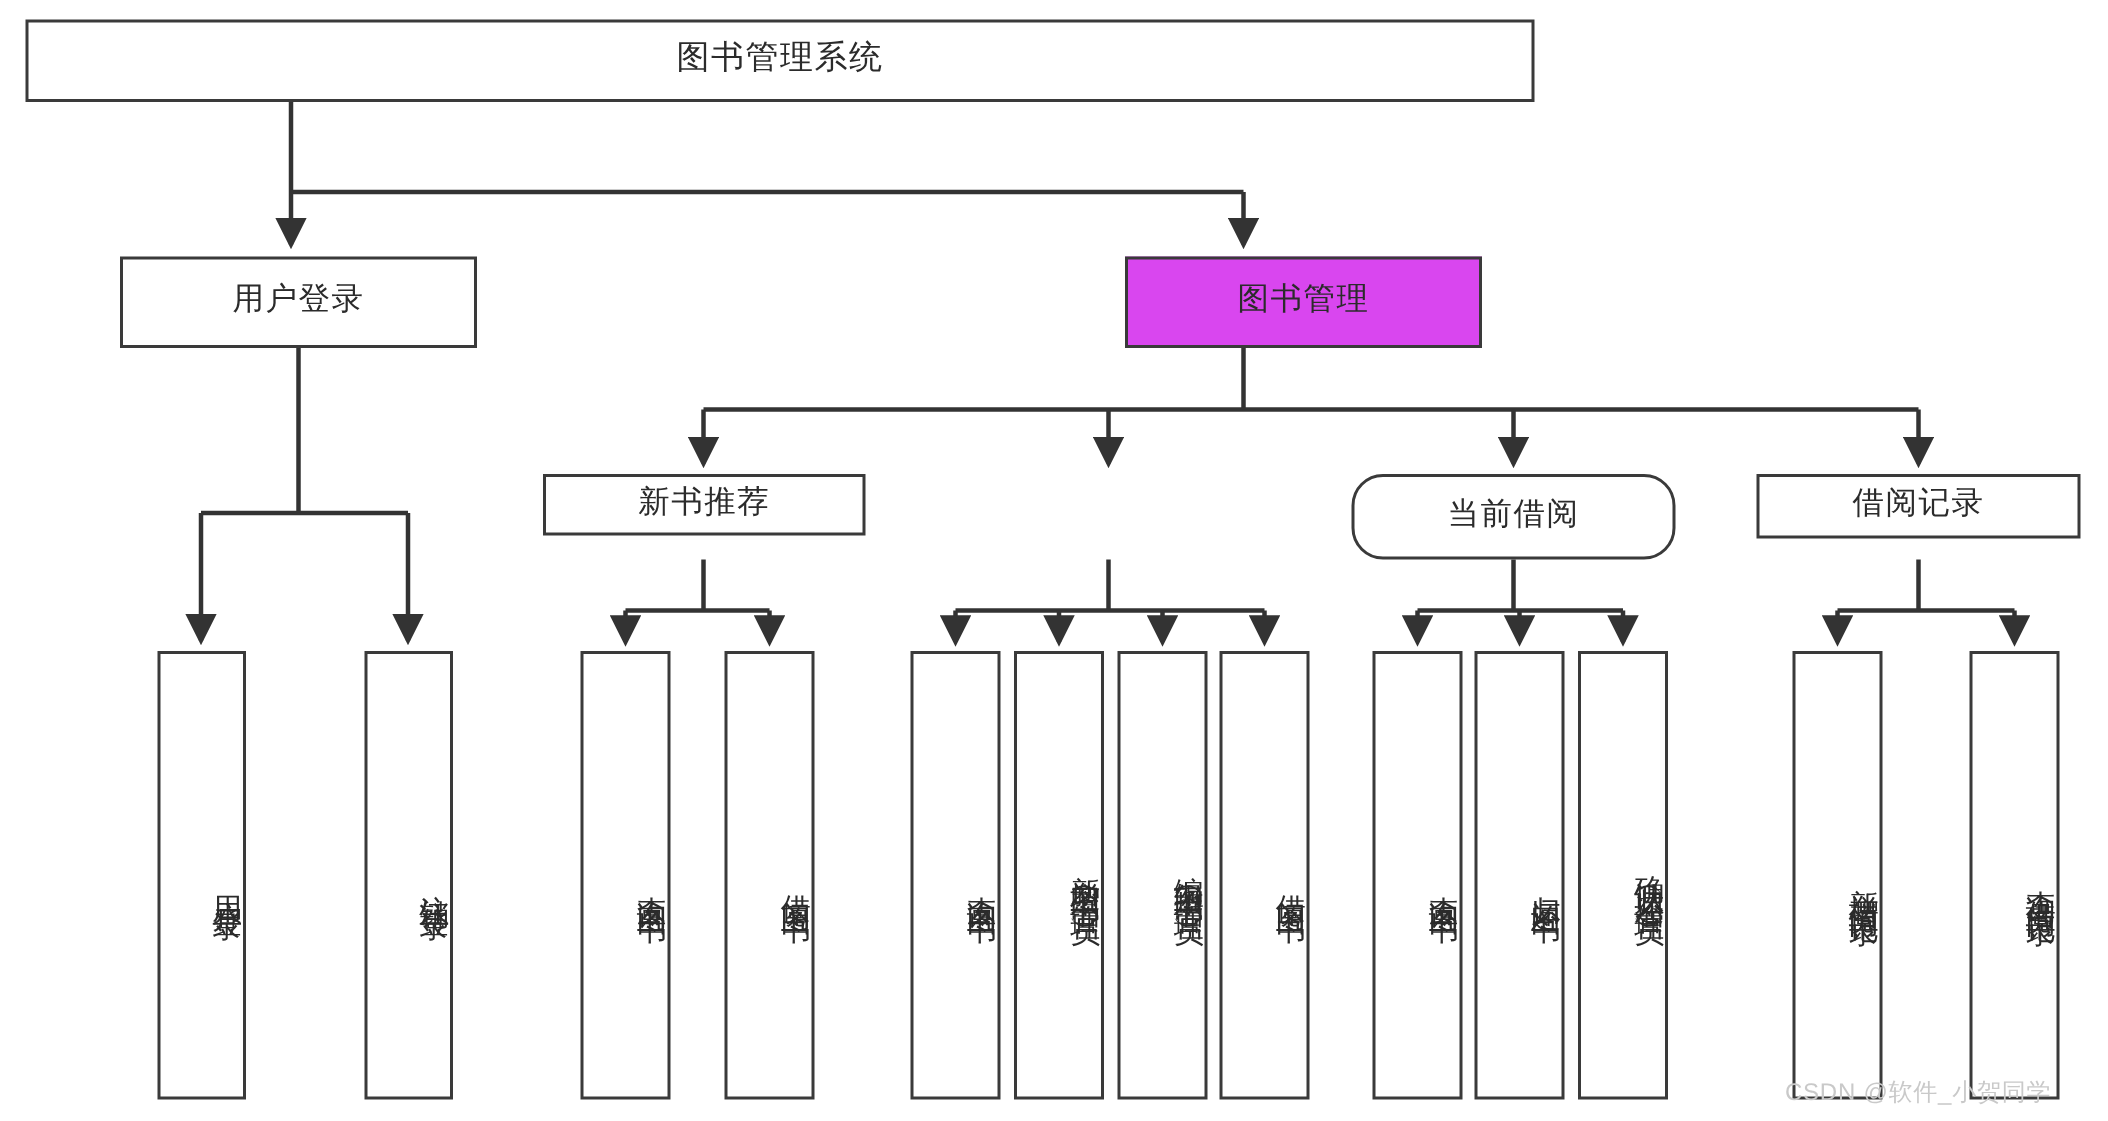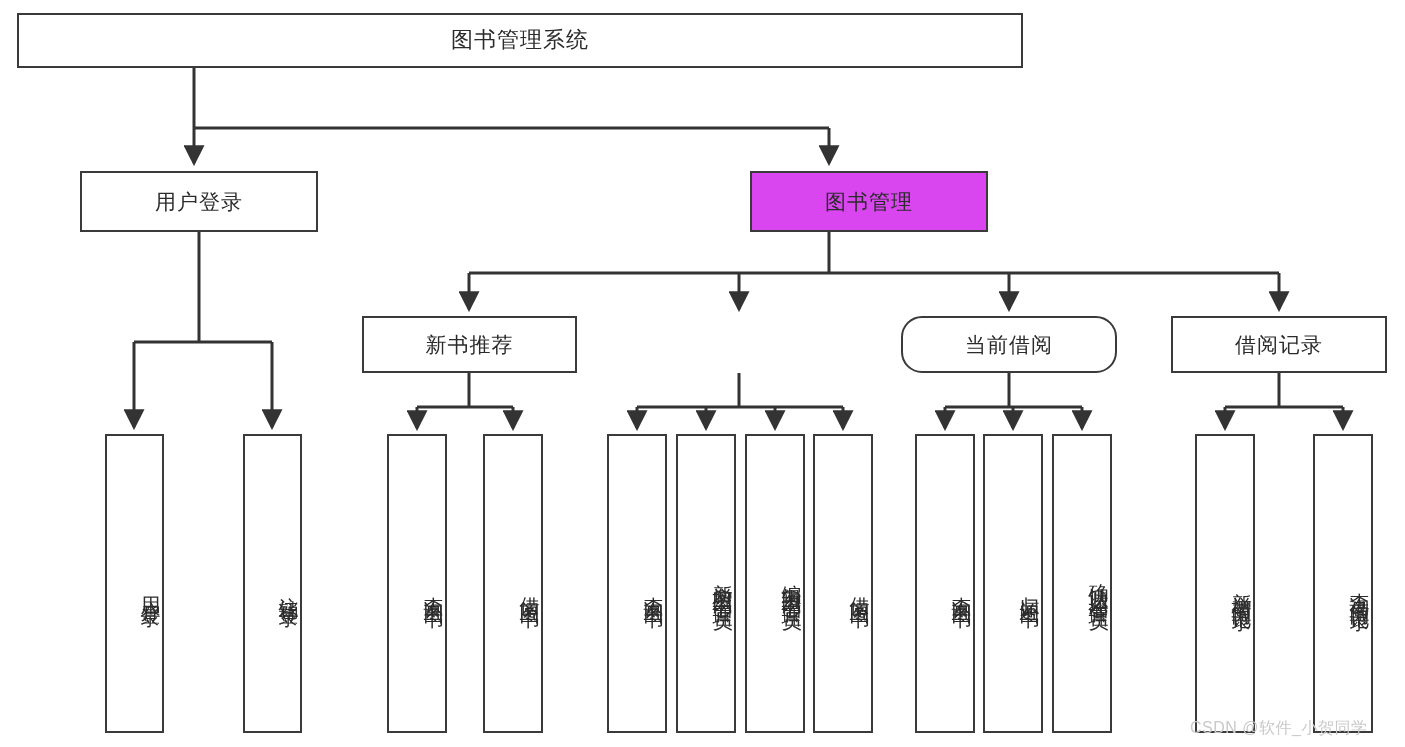--- a/index.html
+++ b/index.html
@@ -12,20 +12,21 @@
     border:2px solid #3a3a3a;
     box-sizing:border-box;
     display:flex;
     align-items:center;
     justify-content:center;
     color:#2b2b2b;
   }
   .node.horizontal{
     font-size:21px;
     letter-spacing:1px;
+    font-family:Liberation Mono, monospace;
   }
   .node.root{font-size:22px;}
   .node.vertical{
     writing-mode:vertical-rl;
     text-orientation:upright;
     font-size:20px;
     letter-spacing:4px;
     align-items:flex-start;
     justify-content:center;
     padding-top:10px;
@@ -114,27 +115,27 @@
     <span class="node-label">图书管理系统</span>
   </div>
 
   <div class="node horizontal" style="left: 80px; top: 171px; width: 238px; height: 61px; border-color: rgb(58, 58, 58); background: rgb(255, 255, 255); color: rgb(43, 43, 43);">
     <span class="node-label">用户登录</span>
   </div>
   <div class="node horizontal" style="left: 750px; top: 171px; width: 238px; height: 61px; border-color: rgb(58, 58, 58); background: #d946ef; color: rgb(43, 43, 43);">
     <span class="node-label">图书管理</span>
   </div>
 
-  <div class="node horizontal" style="left: 362px; top: 316px; width: 215px; height: 57px; border-color: rgb(58, 58, 58); background: rgb(255, 255, 255); color: rgb(43, 43, 43);">
+  <div class="node horizontal" style="left: 362px; top: 316px; width: 215px; height: 41px; border-color: rgb(58, 58, 58); background: rgb(255, 255, 255); color: rgb(43, 43, 43);">
     <span class="node-label">新书推荐</span>
   </div>
   <div class="node horizontal" style="left: 901px; top: 316px; width: 216px; height: 57px; border-color: rgb(58, 58, 58); background: rgb(255, 255, 255); color: rgb(43, 43, 43); border-radius: 21px;">
     <span class="node-label">当前借阅</span>
   </div>
-  <div class="node horizontal" style="left: 1171px; top: 316px; width: 216px; height: 57px; border-color: rgb(58, 58, 58); background: rgb(255, 255, 255); color: rgb(43, 43, 43);">
+  <div class="node horizontal" style="left: 1171px; top: 316px; width: 216px; height: 43px; border-color: rgb(58, 58, 58); background: rgb(255, 255, 255); color: rgb(43, 43, 43);">
     <span class="node-label">借阅记录</span>
   </div>
 
   <div class="node vertical" style="left: 105px; top: 434px; width: 59px; height: 299px; border-color: rgb(58, 58, 58); background: rgb(255, 255, 255); color: rgb(43, 43, 43);">
     <span class="node-label">用户登录</span>
   </div>
   <div class="node vertical" style="left: 243px; top: 434px; width: 59px; height: 299px; border-color: rgb(58, 58, 58); background: rgb(255, 255, 255); color: rgb(43, 43, 43);">
     <span class="node-label">注销登录</span>
   </div>
   <div class="node vertical" style="left: 387px; top: 434px; width: 60px; height: 299px; border-color: rgb(58, 58, 58); background: rgb(255, 255, 255); color: rgb(43, 43, 43);">

